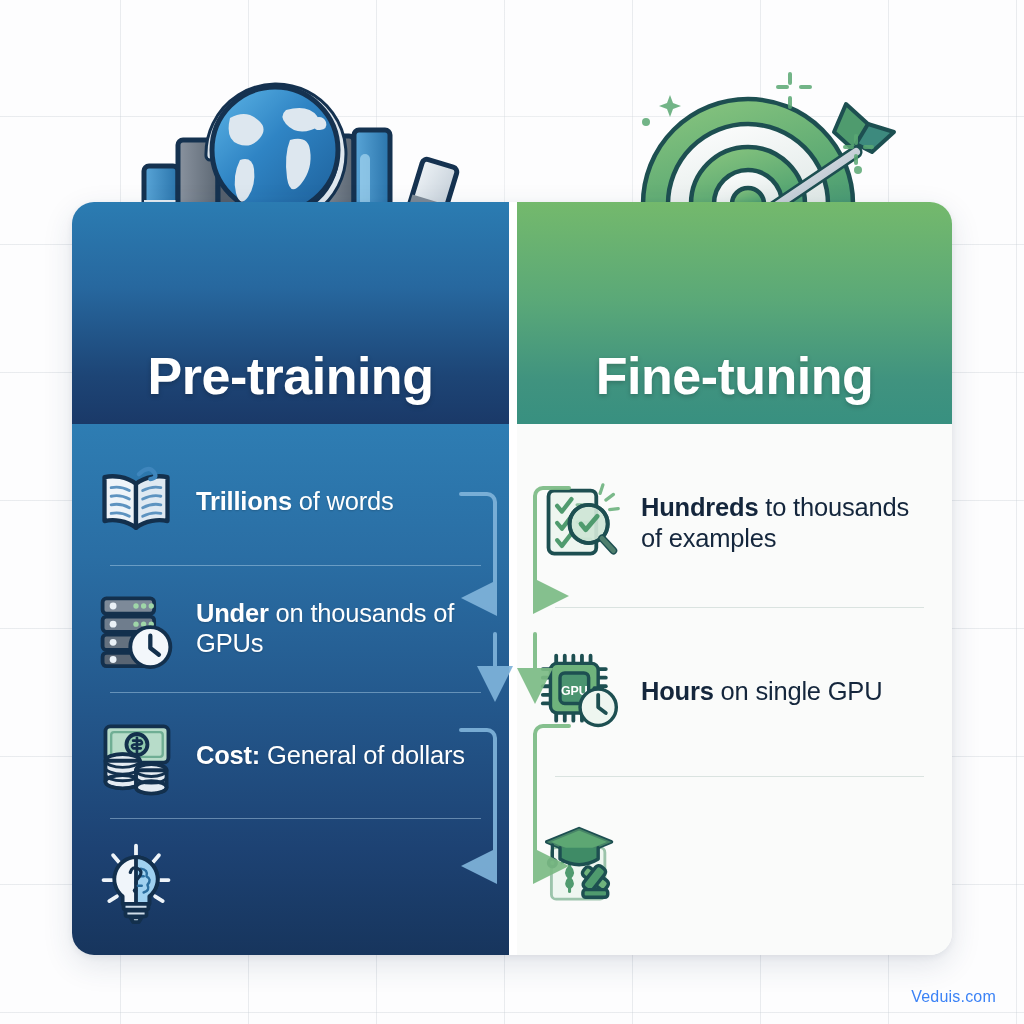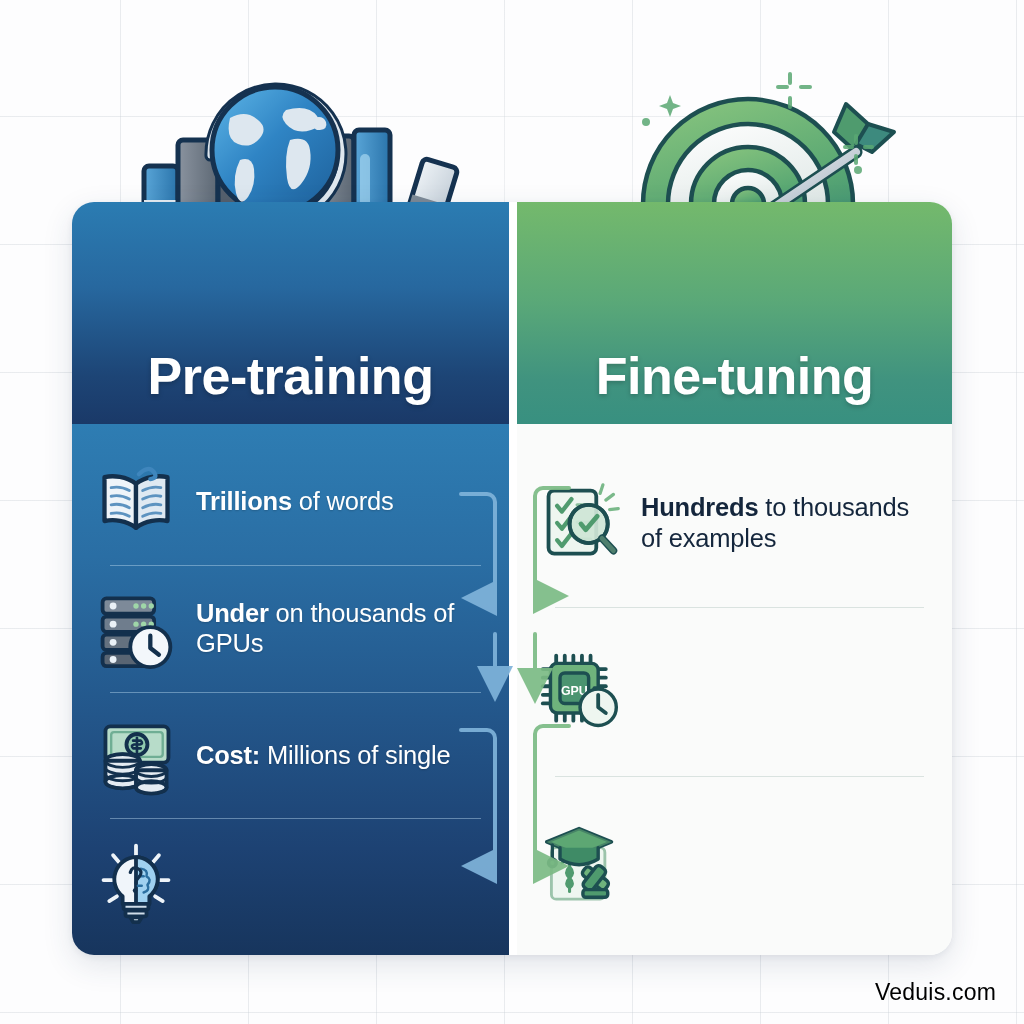--- a/index.html
+++ b/index.html
@@ -115,22 +115,22 @@
   #connectors {
     position: absolute; left: 0; top: 0;
     width: 880px; height: 753px;
     pointer-events: none;
   }
 
   
   #watermark {
     position: absolute;
     right: 28px; bottom: 18px;
-    font-size: 23px;
-    color: #000000;
+    font-size: 16px;
+    color: #3b82f6;
     letter-spacing: 0.2px;
   }
 </style>
 </head>
 <body>
 
 <div id="grid-bg"></div>
 <div id="vignette"></div>
 
 <div class="illus" id="illus-books">
@@ -356,21 +356,21 @@
                 <path d="M44 60 v18"></path>
                   <path d="M76 60 v18"></path>
                 <ellipse cx="60" cy="60" rx="16" ry="6.5"></ellipse>
                 <path d="M44 67 a16 6.5 0 0 0 32 0"></path>
                 <path d="M44 78 a16 6.5 0 0 0 32 0"></path>
               </g>
             </g>
           </svg>
         </div>
         <div class="row-text">
-          <b>Cost:</b><span> Millions of single</span>
+          <b>Cost:</b><span> General of dollars</span>
         </div>
       </div>
 
       <div class="row">
         <div class="row-icon">
           <svg viewBox="0 0 88 88" width="84" height="84">
             <g stroke="#13304d" stroke-width="4" stroke-linejoin="round" stroke-linecap="round">
               <g stroke="#eef4f9" stroke-width="4">
                 <path d="M44 6 v9"></path>
                   <path d="M20 16 l6 7"></path>
@@ -466,20 +466,23 @@
               </g>
               <rect x="12" y="14" width="50" height="52" rx="7" fill="#6fb37c"></rect>
               <rect x="22" y="24" width="30" height="32" rx="5" fill="#4b9470"></rect>
               <text x="37" y="47" font-family="Liberation Sans, sans-serif" font-size="13" font-weight="bold" fill="#ffffff" text-anchor="middle" stroke="none">GPU</text>
               <circle cx="62" cy="60" r="19" fill="#eef6f0"></circle>
               <path d="M62 47 v13 l8 6" fill="none" stroke-width="4"></path>
               <path d="M58 40 h8" stroke-width="4"></path>
             </g>
           </svg>
         </div>
+        <div class="row-text">
+          <b>Hours</b><span> on single GPU</span>
+        </div>
       </div>
 
 
       <div class="row">
         <div class="row-icon">
           <svg viewBox="0 0 88 88" width="84" height="84">
             <g stroke="#1d4f51" stroke-width="3.6" stroke-linejoin="round" stroke-linecap="round">
               <rect x="13" y="30" width="56" height="54" rx="5" fill="#eef6f0" stroke="#9cc4ab" stroke-width="3"></rect>
               <g stroke="#4f9b6e" stroke-width="3.2" fill="none">
                 <path d="M32 50 q-6 6 0 12 q6 6 0 10"></path>

